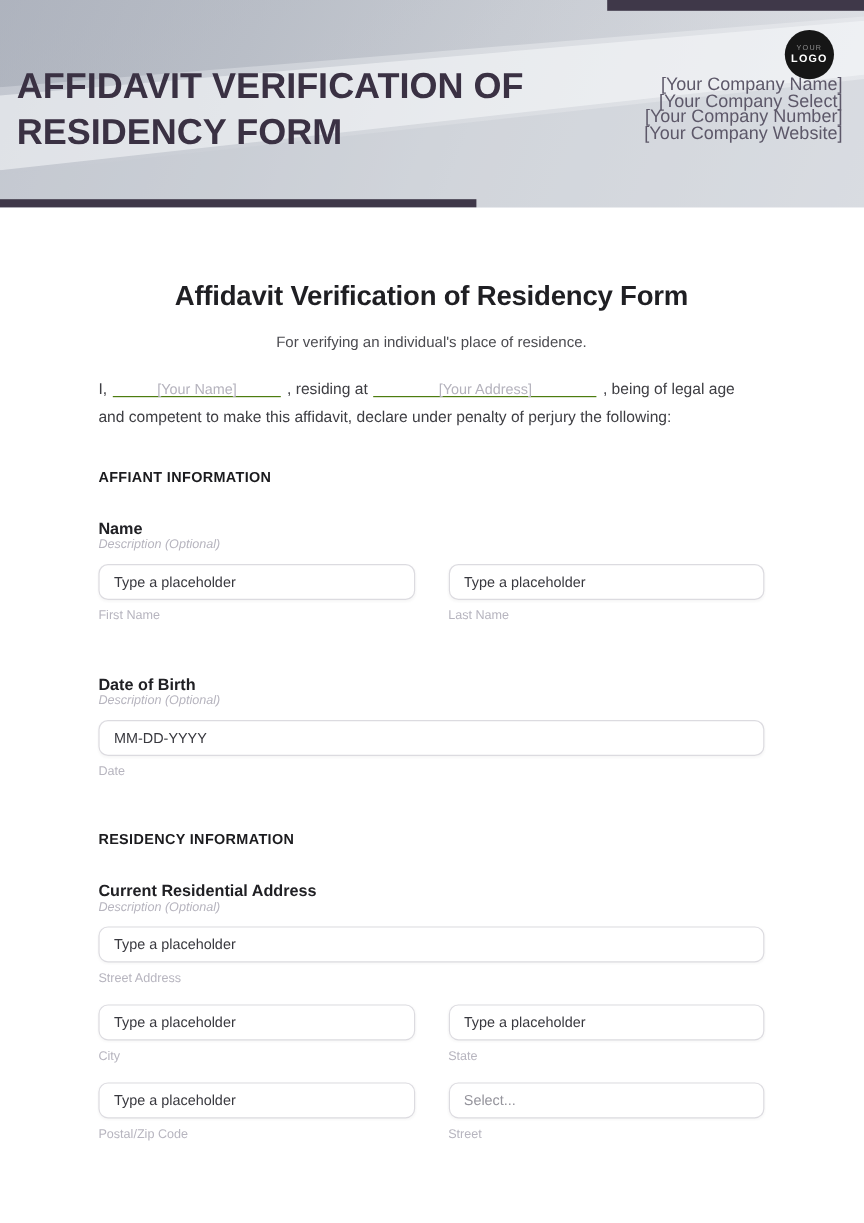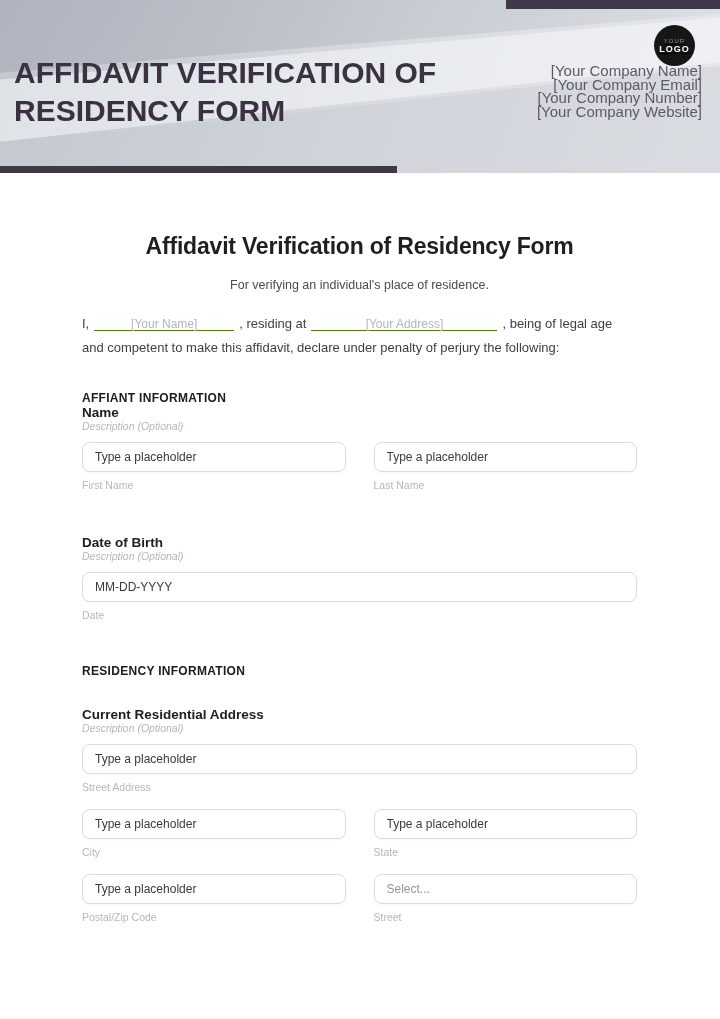--- a/index.html
+++ b/index.html
@@ -36,21 +36,21 @@
     background:#3f3849;
   }
   .banner-title {
     position:absolute; left:14px; top:54px; width:500px;
     font-size:30px; line-height:38px; font-weight:bold;
     letter-spacing:0px; color:#3a3143;
   }
   .logo-circle {
     position:absolute; top:25px; left:654px; width:41px; height:41px;
     border-radius:50%; background:#161616;
-    display:flex; flex-direction:column; align-items:center; justify-content:center;text-decoration:underline;
+    display:flex; flex-direction:column; align-items:center; justify-content:center;
   }
   .logo-top { font-size:6px; letter-spacing:1px; color:#8f8f8f; }
   .logo-bottom { font-size:9px; letter-spacing:1px; font-weight:bold; color:#ffffff; }
   .company-info {
     position:absolute; top:64px; right:18px; text-align:right;
     font-size:15px; line-height:13.5px; color:#5d5869;
   }
 
   
   .main { padding:58px 83px 0 82px; }
@@ -72,21 +72,21 @@
   .blank-name { width:140px; }
   .blank-address { width:186px; }
 
   .section-heading {
     font-size:12px; font-weight:bold; color:#1b1b1e; letter-spacing:0.3px;
   }
   .sh-1 { margin-top:31px; }
   .sh-2 { margin-top:43px; }
 
   .field-label { font-size:13.5px; font-weight:bold; color:#202024; }
-  .fl-name { }
+  .fl-name { margin-top:28px; }
   .fl-dob  { margin-top:44px; }
   .fl-cra  { margin-top:29px; }
   .field-desc {
     margin-top:0; font-size:10.5px; font-style:italic; color:#b7b5bf;
   }
   .input-row { margin-top:10px; display:flex; gap:28px; }
   .input-row.follow { margin-top:16px; }
   .input-col { flex:1; min-width:0; }
   .text-input {
     display:block; width:100%; height:30px; background:#ffffff;
@@ -110,21 +110,21 @@
 
   <h1 class="banner-title">AFFIDAVIT VERIFICATION OF RESIDENCY FORM</h1>
 
   <div class="logo-circle">
     <span class="logo-top">YOUR</span>
     <span class="logo-bottom">LOGO</span>
   </div>
 
   <div class="company-info">
     <div>[Your Company Name]</div>
-    <div>[Your Company Email]</div>
+    <div>[Your Company Select]</div>
     <div>[Your Company Number]</div>
     <div>[Your Company Website]</div>
   </div>
 </header>
 
 <main class="main">
 
   <h2 class="form-title">Affidavit Verification of Residency Form</h2>
   <p class="form-subtitle">For verifying an individual's place of residence.</p>
 

